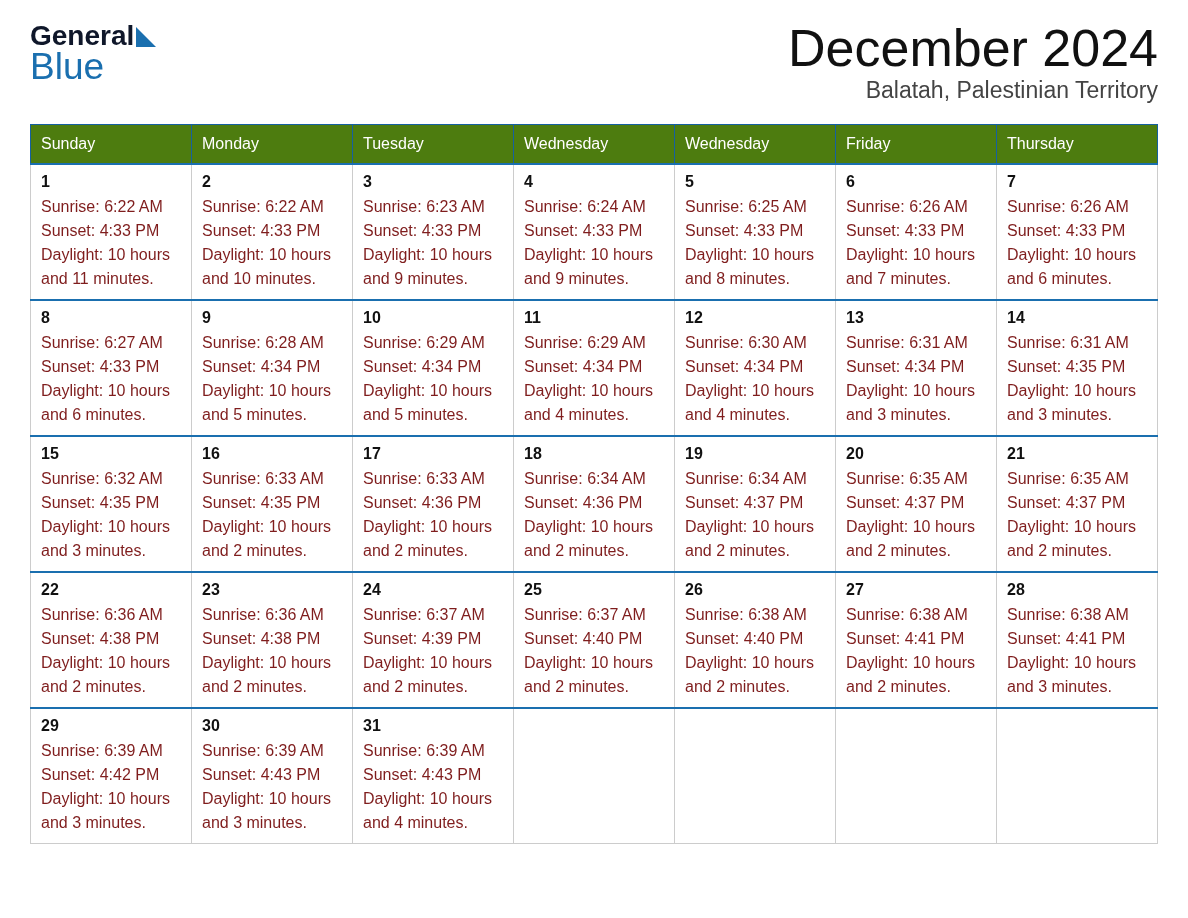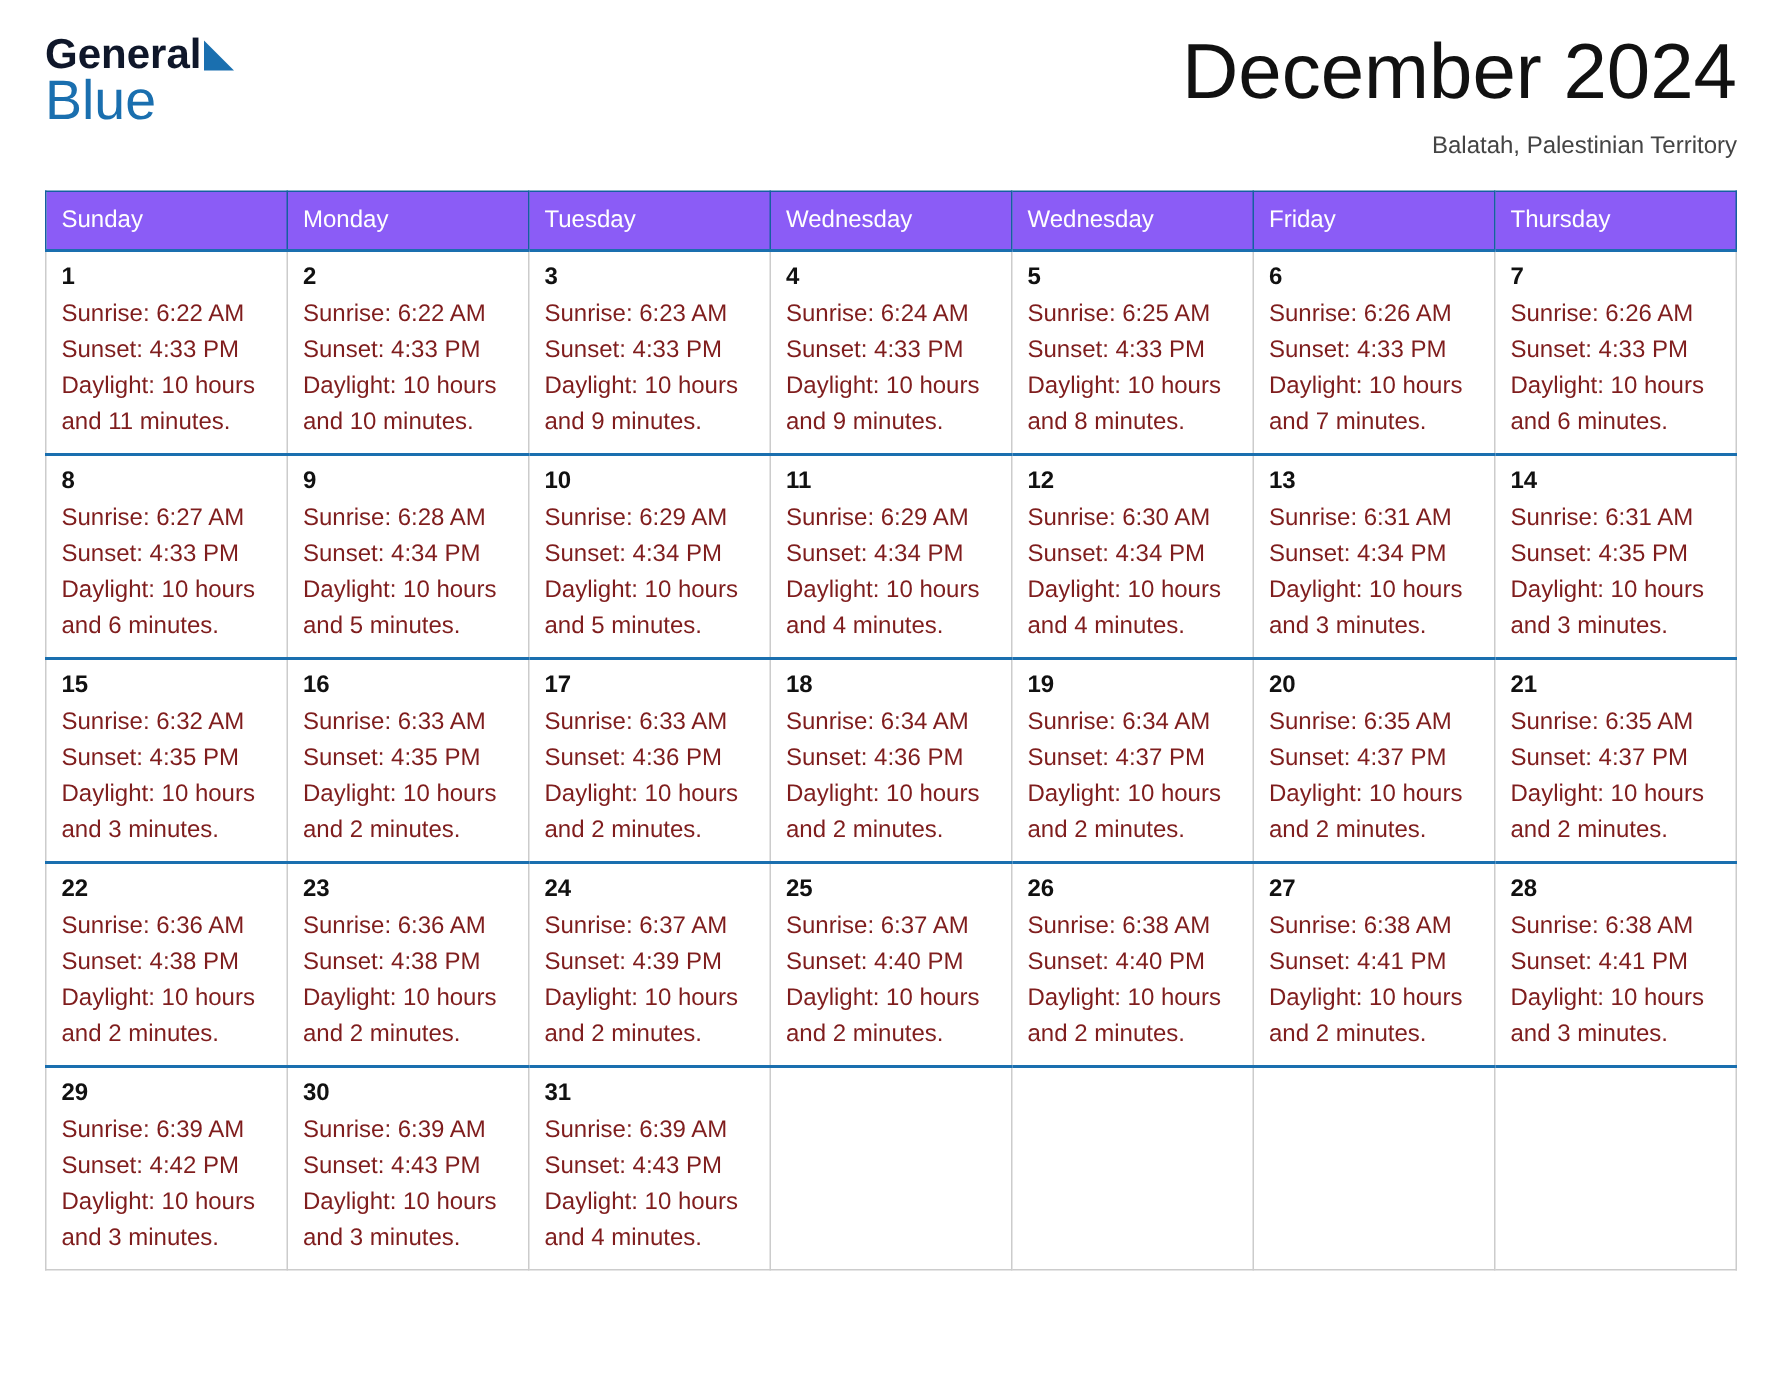--- a/index.html
+++ b/index.html
@@ -39,31 +39,31 @@
     .title-area {
       text-align: right;
     }
     .main-title {
       font-size: 52px;
       font-weight: normal;
       color: #111;
       line-height: 1.1;
     }
     .subtitle {
-      font-size: 16px;
+      font-size: 23px;
       color: #444;
-      margin-top: 12px;
+      margin-top: 0;
     }
     .calendar {
       width: 100%;
       border-collapse: collapse;
       border: 1px solid #aaa;
     }
     .calendar th {
-      background: #8b5cf6;
+      background: #4d7c0f;
       color: #fff;
       font-size: 16px;
       font-weight: normal;
       padding: 10px 10px;
       text-align: left;
       border: 1px solid #1560a0;
     }
     .calendar td {
       vertical-align: top;
       padding: 8px 10px;

